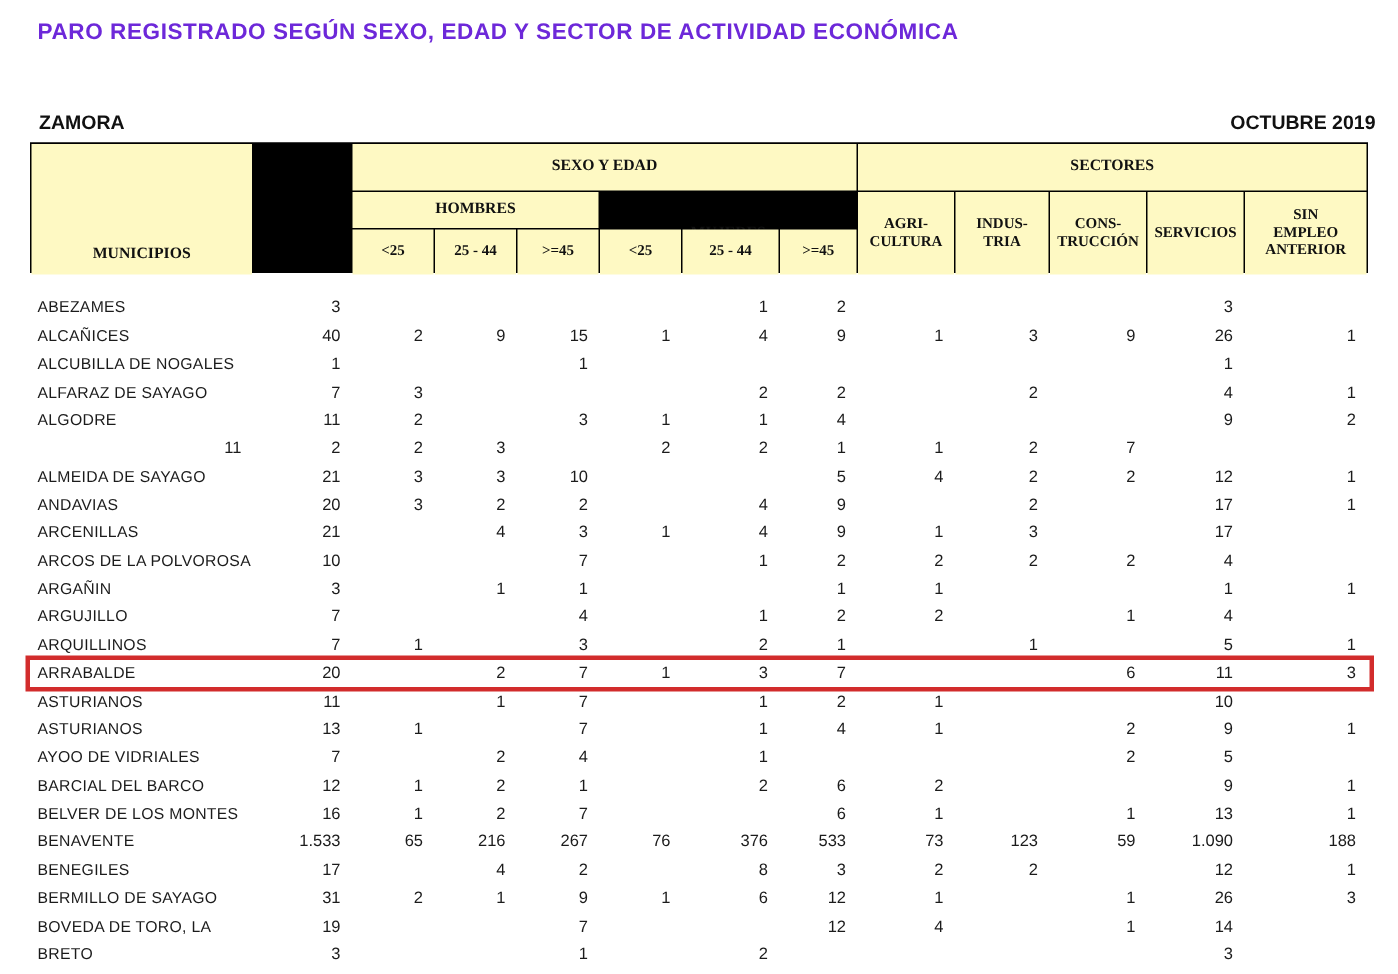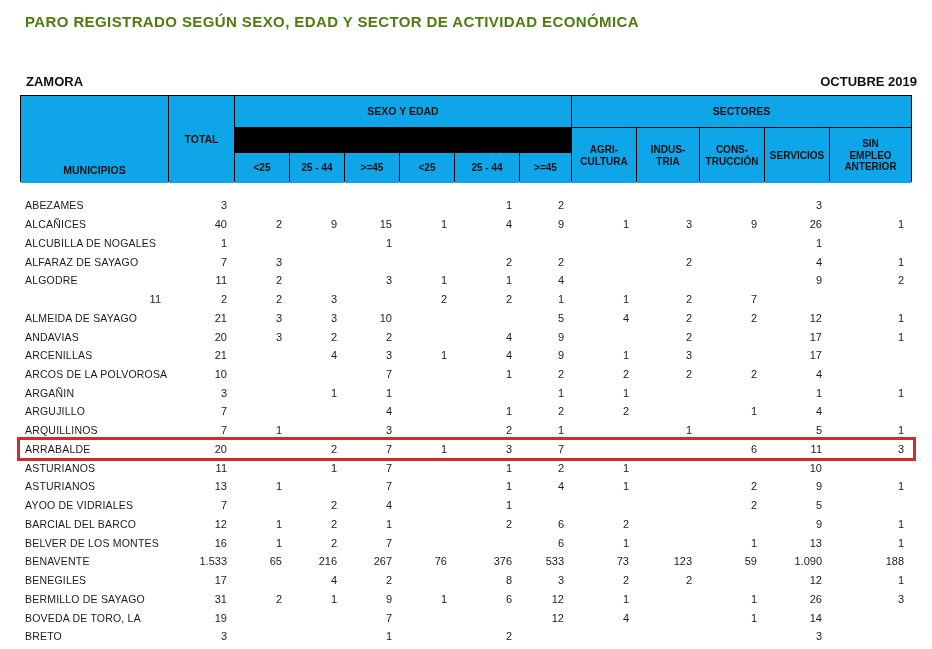--- a/index.html
+++ b/index.html
@@ -3,41 +3,41 @@
 <meta charset="utf-8">
 <style>
   html,body { margin:0; padding:0; background:#fff; }
   .page {
     position:relative; width:932px; height:649px; overflow:hidden;
     background:#fff; font-family:"Liberation Sans","DejaVu Sans",sans-serif;
     color:#1b1b1b;
   }
   .title {
     position:absolute; left:25px; top:13px;
-    font-size:15px; font-weight:bold; letter-spacing:.4px; color:#4d7c0f;
+    font-size:15px; font-weight:bold; letter-spacing:.4px; color:#6d28d9;
   }
   .subhead {
     position:absolute; left:26px; top:74px; width:891px;
     display:flex; justify-content:space-between;
     font-size:13px; font-weight:bold; color:#111;
   }
   .grid13 {
     display:grid;
     grid-template-columns:147px 65px 54px 54px 54px 54px 64px 51px 64px 62px 64px 64px 81px;
     column-gap:1px;
   }
   .thead {
     position:absolute; left:20px; top:95px; width:892px; height:87px;
     grid-template-rows:31px 24px 30px; row-gap:1px;
     background:#000; border:1px solid #000; box-sizing:border-box;
   }
   .hc {
-    background:#0ea5e9; display:flex; align-items:center; justify-content:center;
+    background:#fef9c3; display:flex; align-items:center; justify-content:center;
     text-align:center; font-weight:bold; font-size:10.5px; color:#111;
-    line-height:1.15; white-space:pre-line;
+    line-height:1.15; white-space:pre-line;font-family:Liberation Serif, serif;
   }
   .h-muni   { grid-column:1; grid-row:1/4; align-items:flex-end; padding-bottom:7px; }
   .h-total  { grid-column:2; grid-row:1/4; }
   .h-sexo   { grid-column:3/9; grid-row:1; }
   .h-sect   { grid-column:9/14; grid-row:1; }
   .h-hombres{ grid-column:3/6; grid-row:2; }
   .h-mujeres{ grid-column:6/9; grid-row:2;margin-top:28px; }
   .h-age    { grid-row:3; font-size:10px; }
   .h-sname  { grid-row:2/4; font-size:10px; }
   .tbody { position:absolute; left:20px; top:196px; width:892px; }
@@ -57,23 +57,23 @@
 
   <div class="title">PARO REGISTRADO SEGÚN SEXO, EDAD Y SECTOR DE ACTIVIDAD ECONÓMICA</div>
 
   <div class="subhead">
     <span>ZAMORA</span>
     <span>OCTUBRE 2019</span>
   </div>
 
   <div class="thead grid13">
     <div class="hc h-muni">MUNICIPIOS</div>
-    <div class="hc h-total">TOTAL</div>
     <div class="hc h-sexo">SEXO Y EDAD</div>
     <div class="hc h-sect">SECTORES</div>
+    <div class="hc h-hombres">HOMBRES</div>
     <div class="hc h-mujeres">MUJERES</div>
     <div class="hc h-age" style="grid-column:3">&lt;25</div>
     <div class="hc h-age" style="grid-column:4">25 - 44</div>
     <div class="hc h-age" style="grid-column:5">&gt;=45</div>
     <div class="hc h-age" style="grid-column:6">&lt;25</div>
     <div class="hc h-age" style="grid-column:7">25 - 44</div>
     <div class="hc h-age" style="grid-column:8">&gt;=45</div>
     <div class="hc h-sname" style="grid-column:9">AGRI-
 CULTURA</div>
     <div class="hc h-sname" style="grid-column:10">INDUS-

